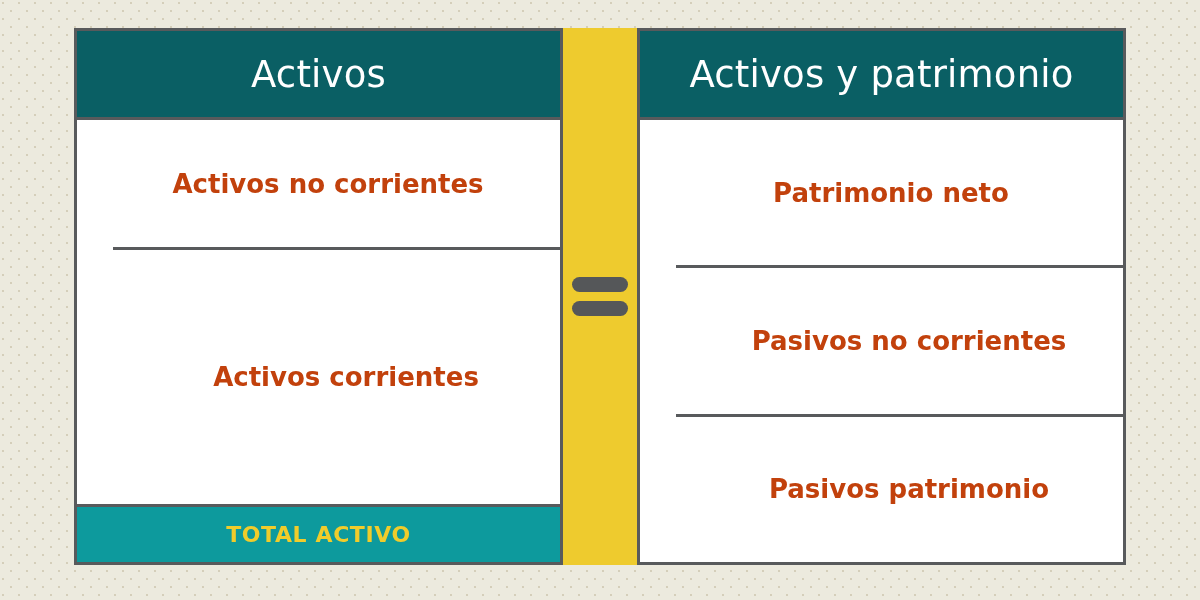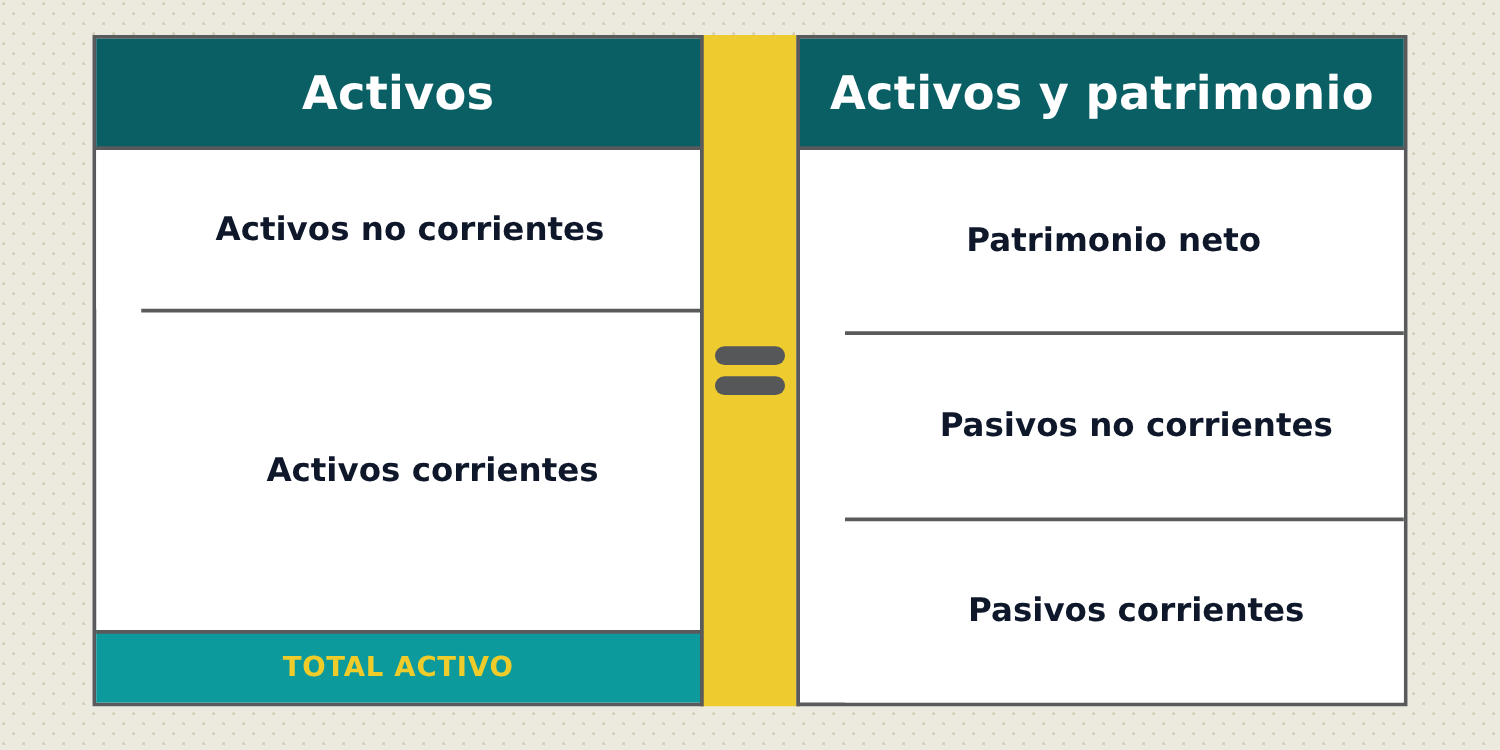--- a/index.html
+++ b/index.html
@@ -43,33 +43,33 @@
   
   .column-header {
     height: 89px;
     flex: 0 0 89px;
     background: #0a5f64;
     color: #ffffff;
     display: flex;
     align-items: center;
     justify-content: center;
     font-size: 37px;
-    font-weight: bold;
+    font-weight: normal;
     letter-spacing: 0.2px;
     border-bottom: 3px solid #585a5c;
     box-sizing: border-box;
   }
 
   
   .cell {
     display: flex;
     align-items: center;
     justify-content: center;
     background: #ffffff;
-    color: #0f172a;
+    color: #c2410c;
     font-size: 26px;
     font-weight: bold;
     box-sizing: border-box;
     text-align: center;
     padding-left: 19px;
   }
   .cell + .cell { border-top: 3px solid #585a5c; margin-left: 36px; }
 
   .cell.size-1 { flex: 1 1 0; }
   .cell.size-2 { flex: 2 2 0; }
@@ -134,17 +134,17 @@
     <span class="equals-bar"></span>
   </div>
 
   <div class="side-column right">
     <div class="column-header">Activos y patrimonio</div>
 
     <div class="cell size-1">Patrimonio neto</div>
 
     <div class="cell size-1">Pasivos no corrientes</div>
 
-    <div class="cell size-1">Pasivos corrientes</div>
+    <div class="cell size-1">Pasivos patrimonio</div>
 
   </div>
 
 </div>
 
 </body></html>

